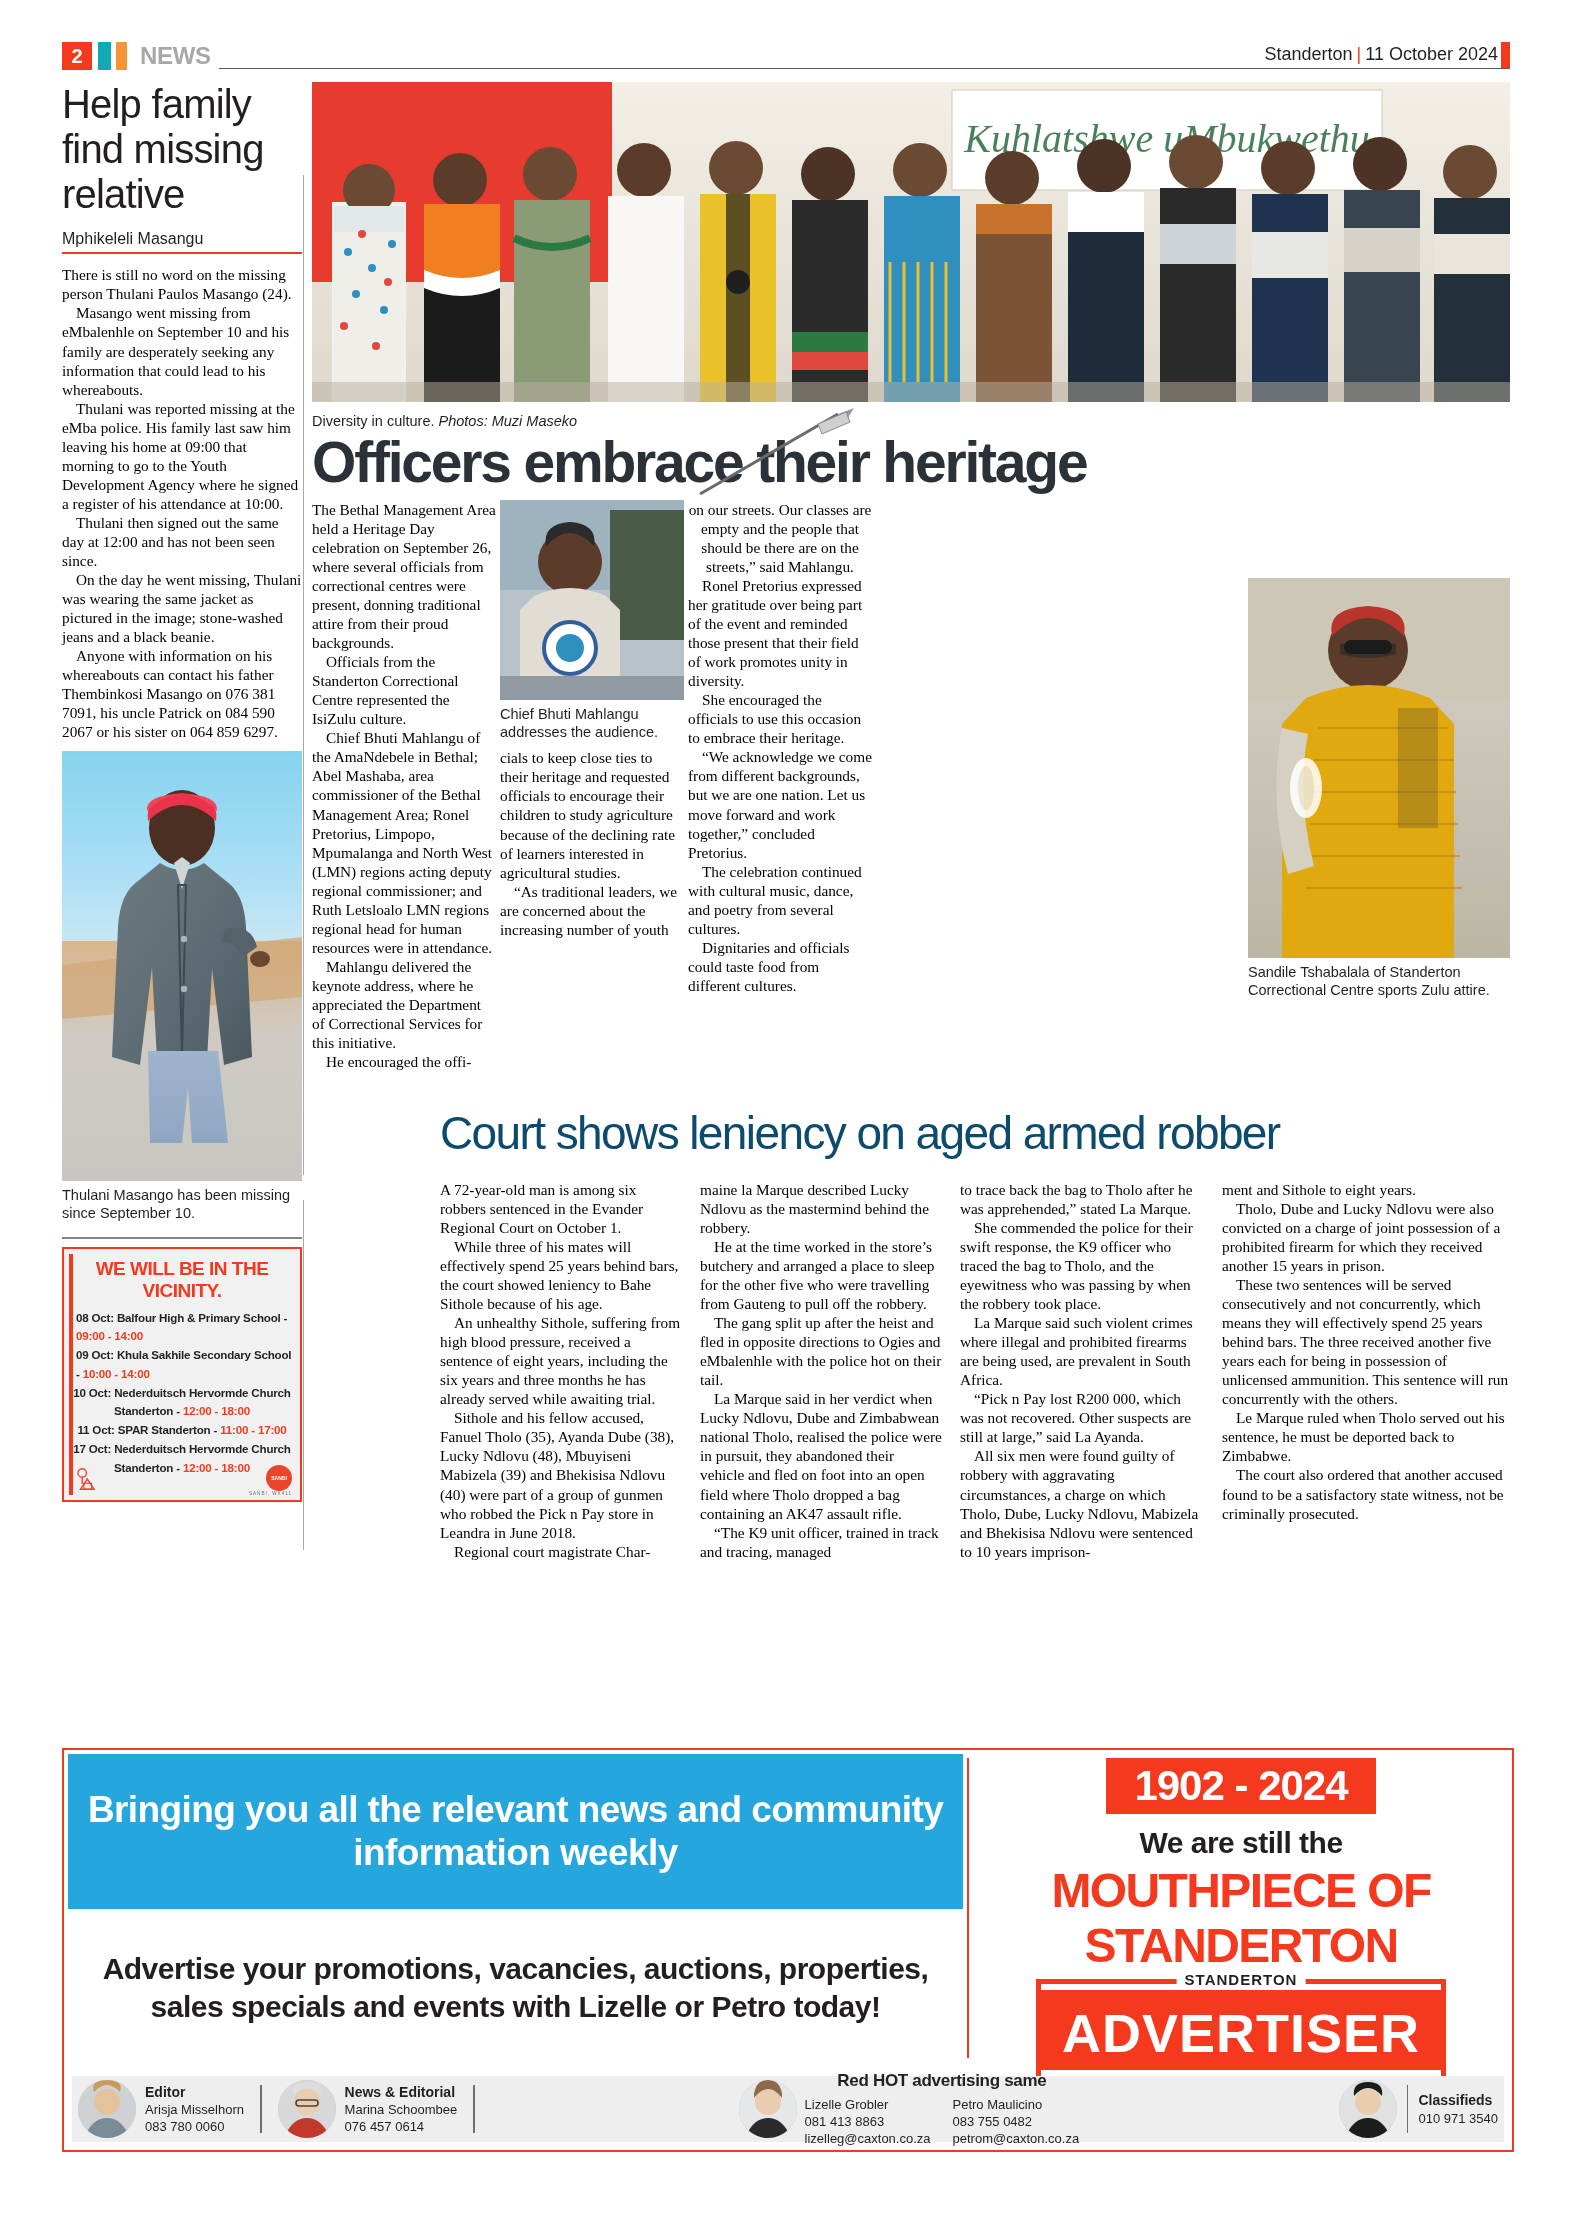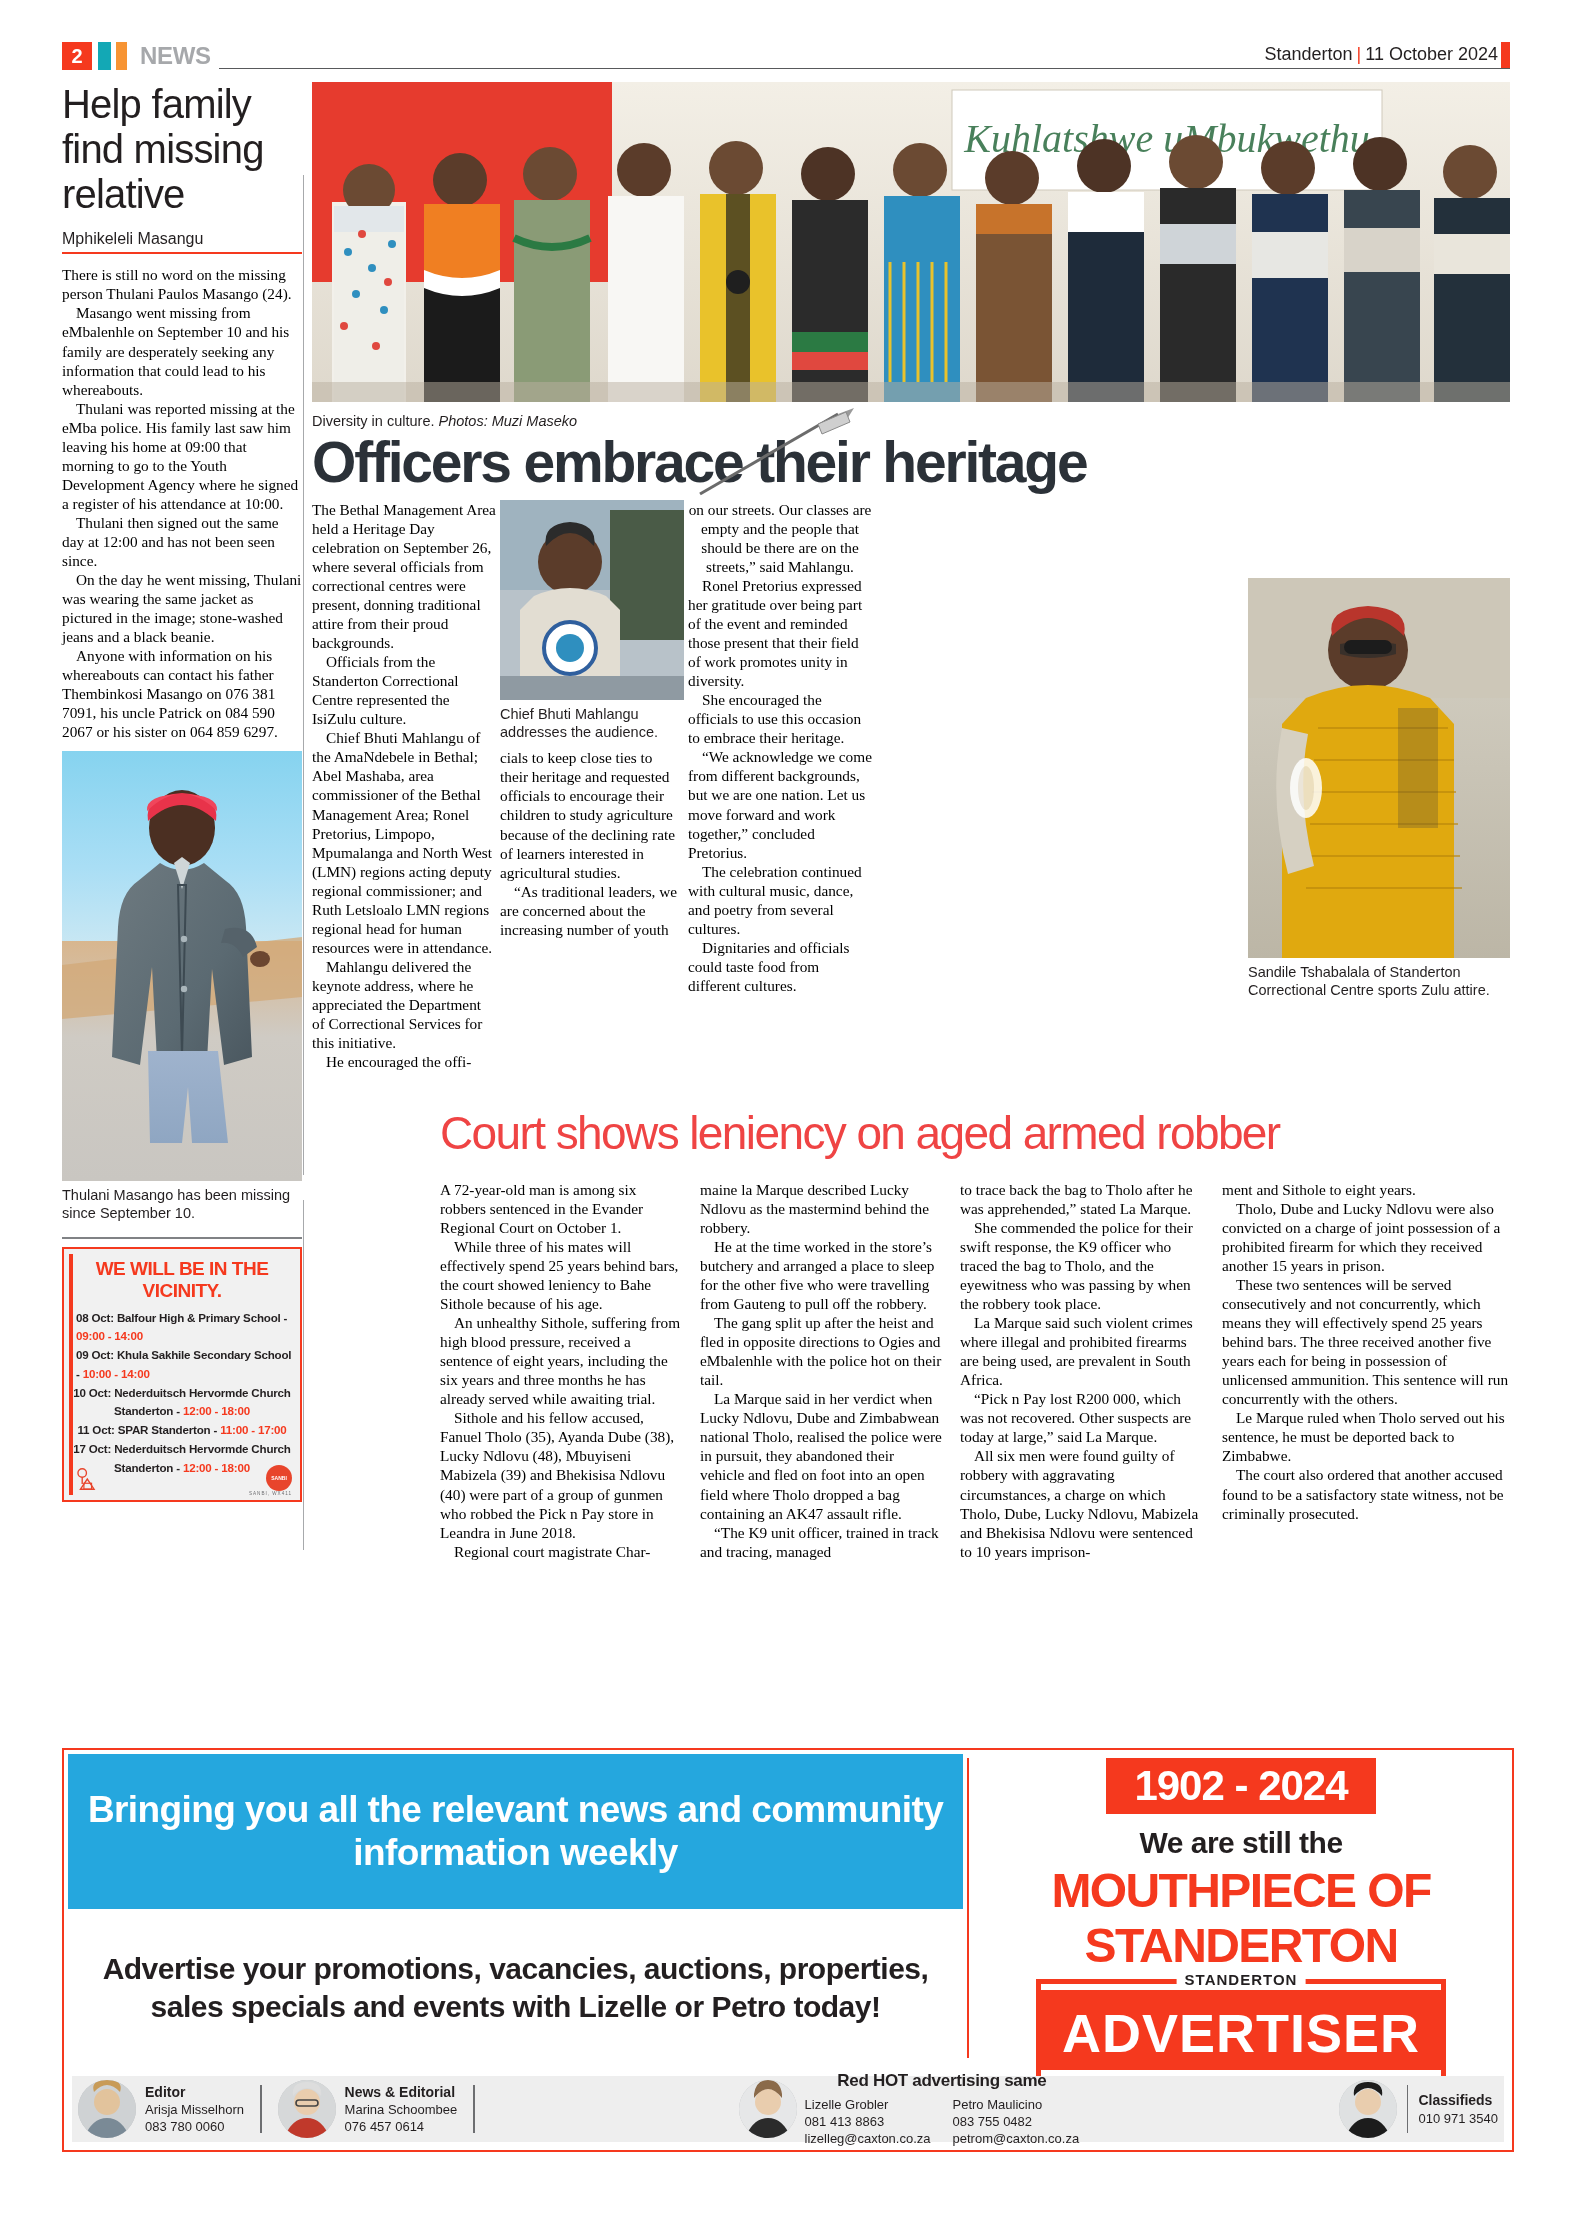--- a/index.html
+++ b/index.html
@@ -61,21 +61,21 @@
     align-items:center;justify-content:center;}
   .sanbi-badge span{font-family:"Liberation Sans",sans-serif;font-size:5px;color:#fff;font-weight:bold;}
   .sanbi-txt{font-family:"Liberation Sans",sans-serif;font-size:4.6px;color:#6d6e71;letter-spacing:1px;}
 
   
   .main-photo{position:absolute;left:312px;top:82px;width:1198px;height:320px;overflow:hidden;}
   .main-cap{position:absolute;left:312px;top:412px;width:1198px;}
   .big-head{font-family:"Liberation Sans",sans-serif;font-weight:bold;font-size:57px;line-height:1.0;
     color:#2b3138;letter-spacing:-2.2px;margin:0;}
   .head2{font-family:"Liberation Sans",sans-serif;font-weight:300;font-size:46px;line-height:1.02;
-    color:#ef4444;letter-spacing:-1.6px;margin:0;}
+    color:#0c4a6e;letter-spacing:-1.6px;margin:0;}
 
   .art-col{font-family:"Liberation Serif",serif;font-size:15.3px;line-height:1.245;color:#000;}
   .art-col p{margin:0;text-indent:14px;}
   .art-col p.first{text-indent:0;}
 
   
   .ad{position:absolute;left:62px;top:1748px;width:1448px;height:400px;border:2.4px solid #f5391e;
     background:#fff;}
   .ad-left{position:absolute;left:0;top:0;width:903px;height:312px;}
   .ad-blue{position:absolute;left:4px;top:4px;width:895px;height:155px;background:#25a7de;
@@ -451,21 +451,21 @@
     <p class="first">maine la Marque described Lucky Ndlovu as the mastermind behind the robbery.</p>
     <p>He at the time worked in the store’s butchery and arranged a place to sleep for the other five who were travelling from Gauteng to pull off the robbery.</p>
     <p>The gang split up after the heist and fled in opposite directions to Ogies and eMbalenhle with the police hot on their tail.</p>
     <p>La Marque said in her verdict when Lucky Ndlovu, Dube and Zimbabwean national Tholo, realised the police were in pursuit, they abandoned their vehicle and fled on foot into an open field where Tholo dropped a bag containing an AK47 assault rifle.</p>
     <p>“The K9 unit officer, trained in track and tracing, managed</p>
   </div>
   <div class="art-col" style="position:absolute;left:960px;top:1180px;width:242px;">
     <p class="first">to trace back the bag to Tholo after he was apprehended,” stated La Marque.</p>
     <p>She commended the police for their swift response, the K9 officer who traced the bag to Tholo, and the eyewitness who was passing by when the robbery took place.</p>
     <p>La Marque said such violent crimes where illegal and prohibited firearms are being used, are prevalent in South Africa.</p>
-    <p>“Pick n Pay lost R200 000, which was not recovered. Other suspects are today at large,” said La Marque.</p>
+    <p>“Pick n Pay lost R200 000, which was not recovered. Other suspects are still at large,” said La Ayanda.</p>
     <p>All six men were found guilty of robbery with aggravating circumstances, a charge on which Tholo, Dube, Lucky Ndlovu, Mabizela and Bhekisisa Ndlovu were sentenced to 10 years imprison-</p>
   </div>
   <div class="art-col" style="position:absolute;left:1222px;top:1180px;width:288px;">
     <p class="first">ment and Sithole to eight years.</p>
     <p>Tholo, Dube and Lucky Ndlovu were also convicted on a charge of joint possession of a prohibited firearm for which they received another 15 years in prison.</p>
     <p>These two sentences will be served consecutively and not concurrently, which means they will effectively spend 25 years behind bars. The three received another five years each for being in possession of unlicensed ammunition. This sentence will run concurrently with the others.</p>
     <p>Le Marque ruled when Tholo served out his sentence, he must be deported back to Zimbabwe.</p>
     <p>The court also ordered that another accused found to be a satisfactory state witness, not be criminally prosecuted.</p>
   </div>
 

